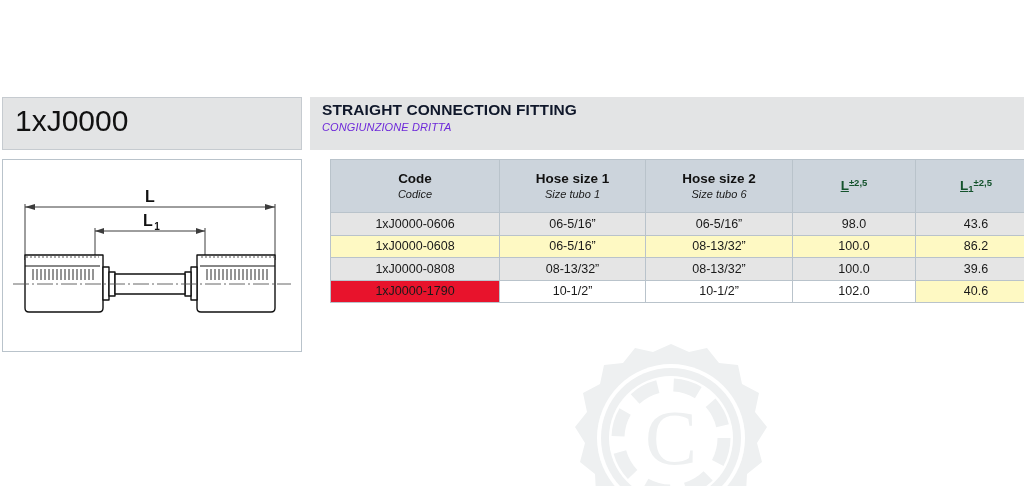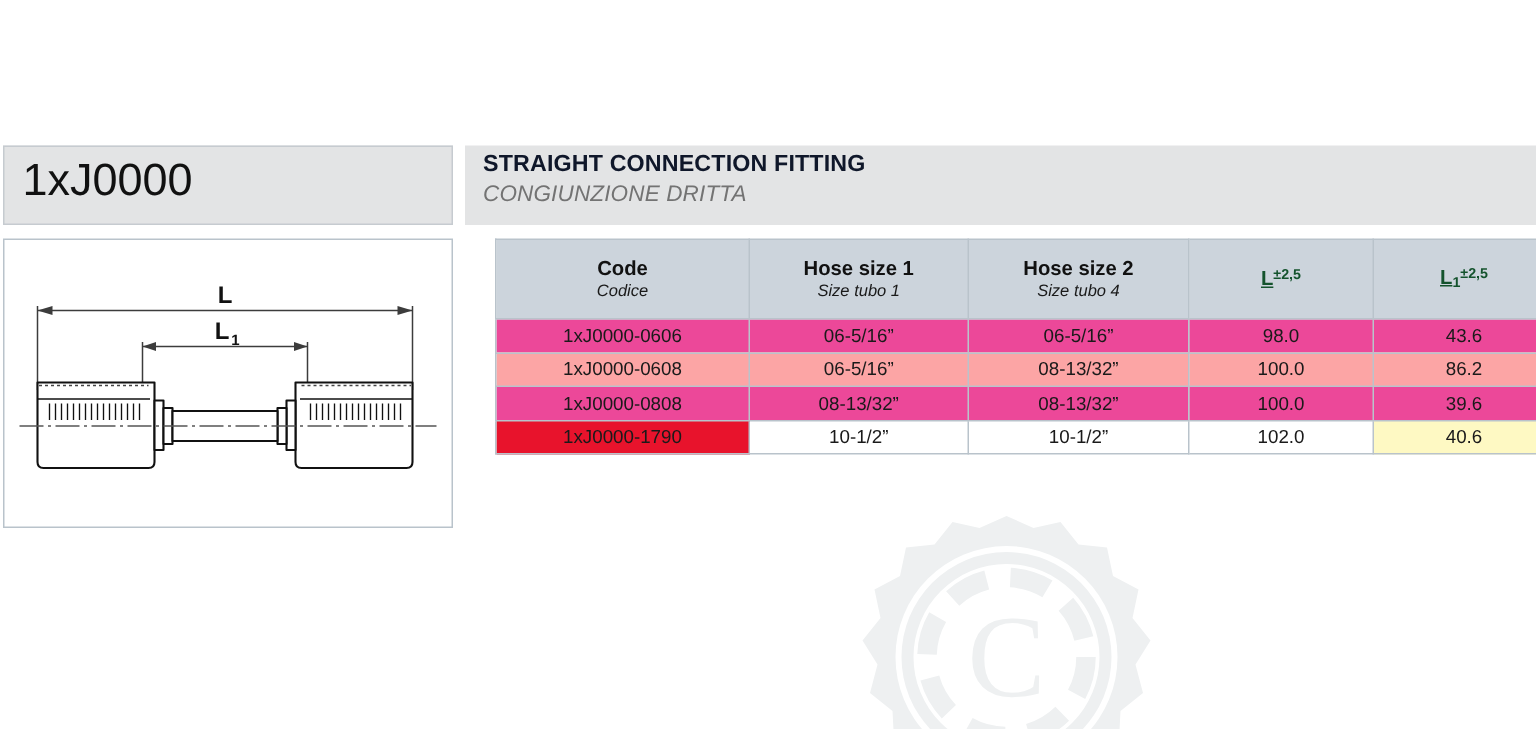--- a/index.html
+++ b/index.html
@@ -72,26 +72,26 @@
     font-size: 15.5px;
     font-weight: bold;
     letter-spacing: 0.1px;
     white-space: nowrap;
     color: #0f172a;
   }
   #title-it {
     position: absolute;
     left: 12px;
     top: 24px;
-    font-size: 15px;
+    font-size: 11px;
     font-style: italic;
     font-weight: normal;
     letter-spacing: 0.1px;
     white-space: nowrap;
-    color: #737373;
+    color: #6d28d9;
   }
 
   
   #drawing-panel {
     position: absolute;
     left: 2px;
     top: 159px;
     width: 300px;
     height: 193px;
     background: #ffffff;
@@ -156,22 +156,22 @@
   .th-sym .base { text-decoration: underline; }
   .th-sym sub { font-size: 9.5px; vertical-align: -2px; }
   .th-sym sup { font-size: 9.5px; vertical-align: 4px; }
 
   #spec-table tbody td {
     height: 21.5px;
     font-size: 12.5px;
     color: #1a1a1a;
     white-space: nowrap;
   }
-  tr.row-shaded td { background: #ec4899; }
-  tr.row-plain  td { background: #fca5a5; }
+  tr.row-shaded td { background: #e5e5e5; }
+  tr.row-plain  td { background: #fef9c3; }
 
   td.code-cell { font-size: 12.5px; }
   td.code-cell.highlight {
     background: #e8132c;
     color: #ffffff;
     border-left-color: #e8132c;
     border-right-color: #c9cfd5;
   }
   tr.row-highlight td { background: #ffffff; }
 </style>
@@ -311,21 +311,21 @@
       <th>
         <span class="th-en">Code</span>
         <span class="th-it">Codice</span>
       </th>
       <th>
         <span class="th-en">Hose size 1</span>
         <span class="th-it">Size tubo 1</span>
       </th>
       <th>
         <span class="th-en">Hose size 2</span>
-        <span class="th-it">Size tubo 4</span>
+        <span class="th-it">Size tubo 6</span>
       </th>
       <th>
         <span class="th-sym"><span class="base">L</span><sup>±2,5</sup></span>
       </th>
       <th>
         <span class="th-sym"><span class="base">L</span><sub>1</sub><sup>±2,5</sup></span>
       </th>
     </tr>
   </thead>
   <tbody id="spec-body">

